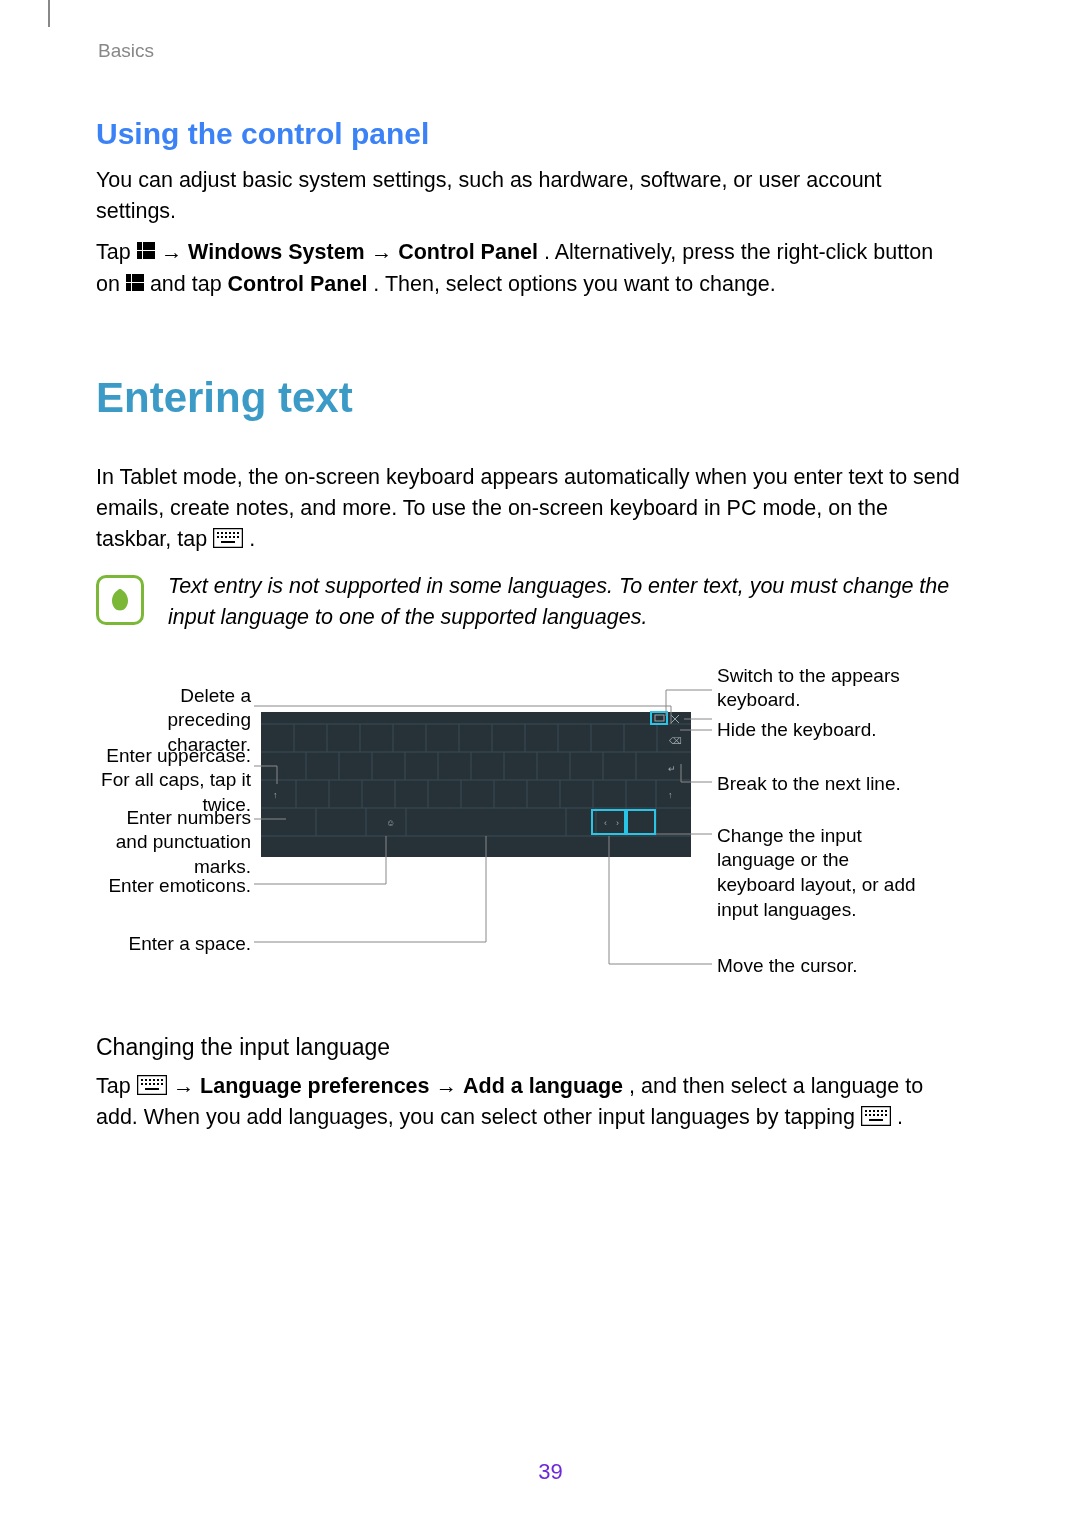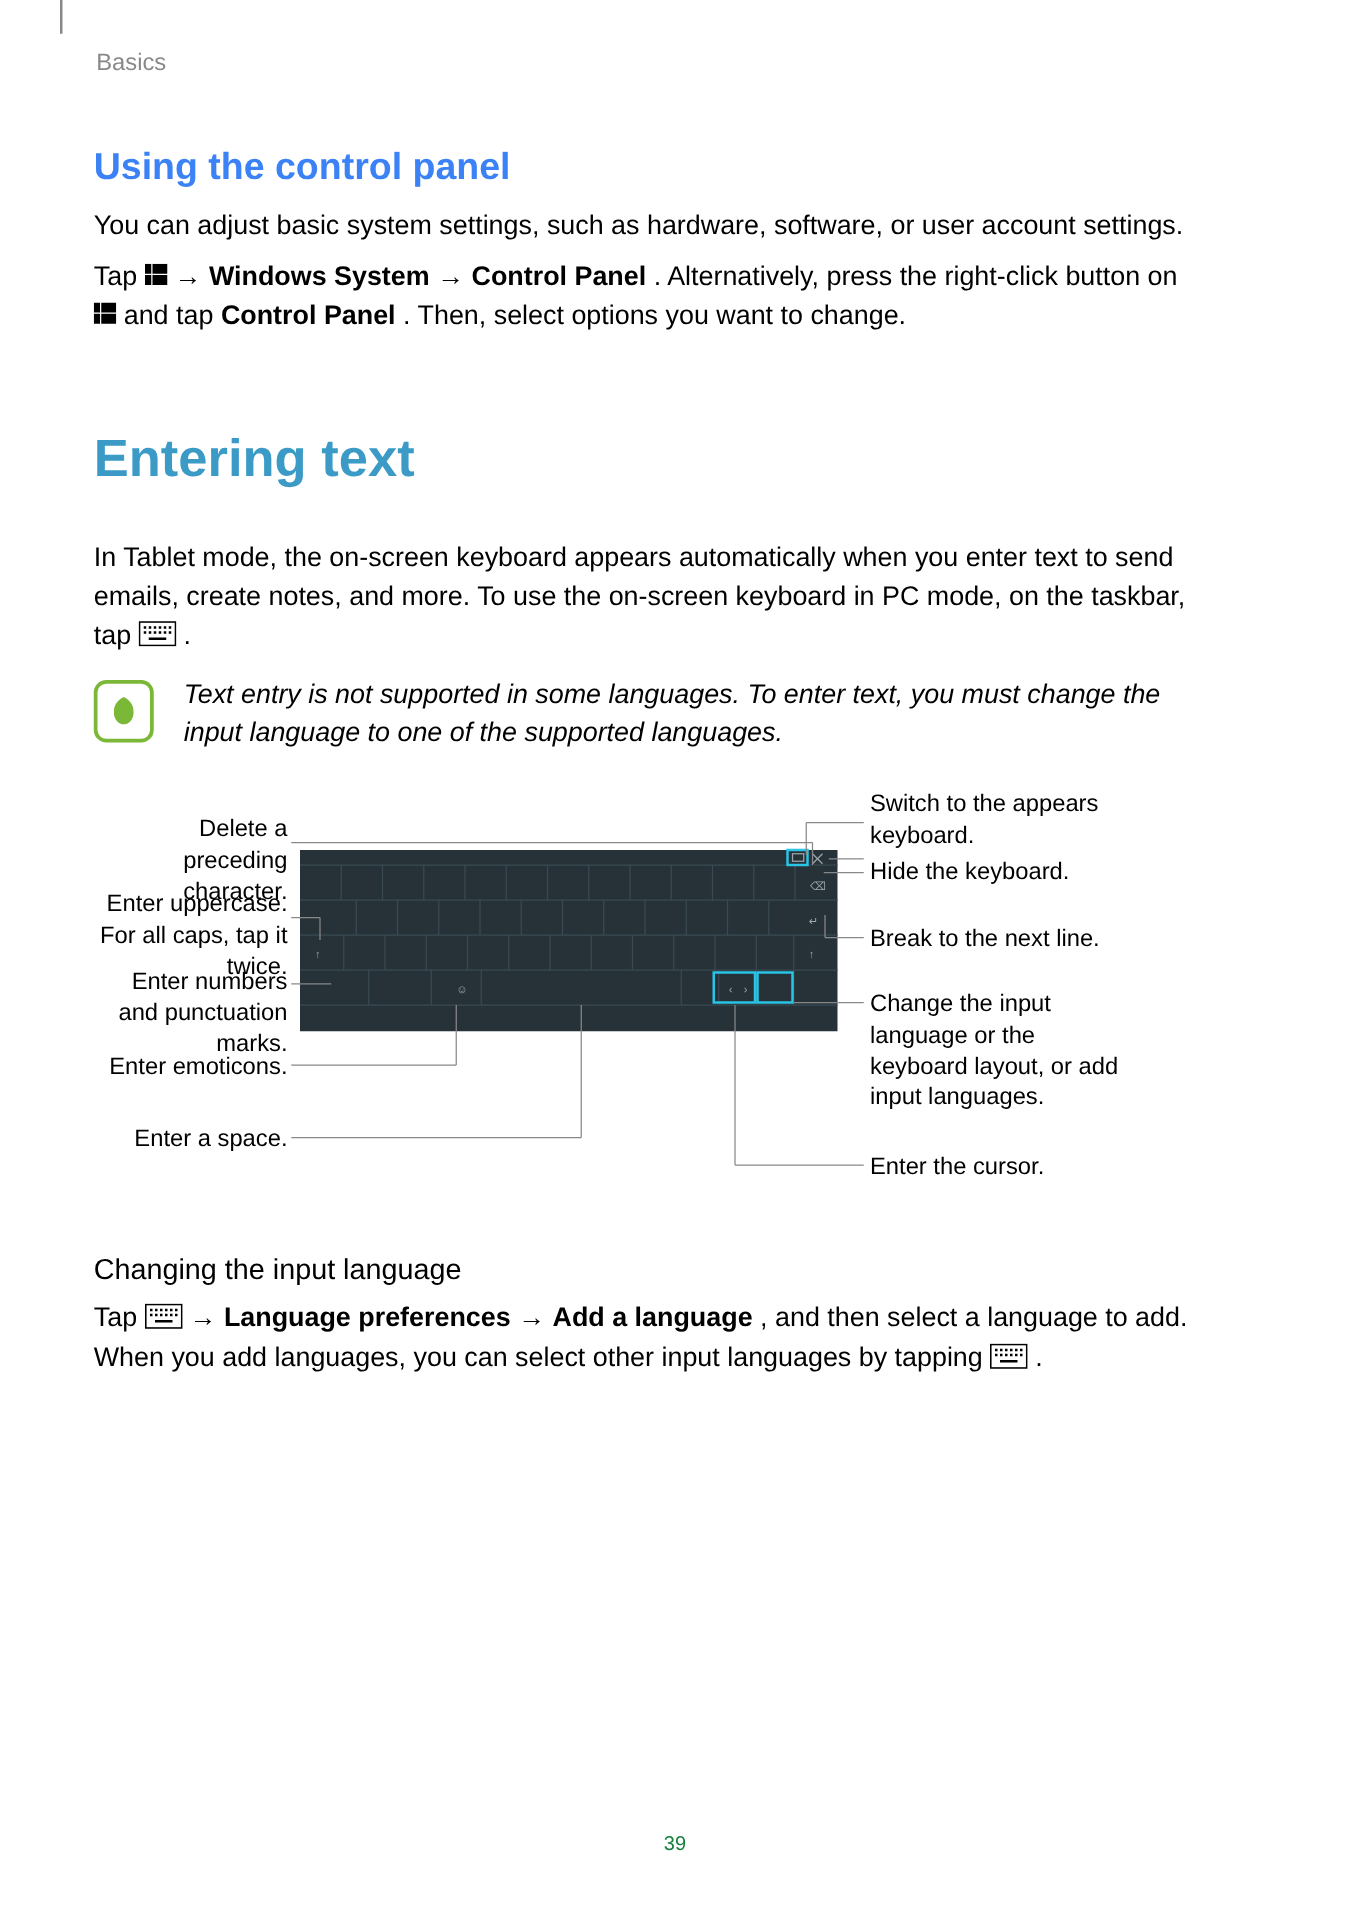--- a/index.html
+++ b/index.html
@@ -11,20 +11,21 @@
     width: 1080px;
     height: 1527px;
     position: relative;
     box-sizing: border-box;
   }
   .page {
     padding: 40px 120px 0 75px;
     position: relative;
     height: 100%;
     box-sizing: border-box;
+    margin-left: 21px;
   }
   .header {
     color: #888;
     font-size: 19px;
     margin-bottom: 55px;
     margin-left: 2px;
   }
   .header-line {
     position: absolute;
     left: 48px;
@@ -102,22 +103,22 @@
     line-height: 1.3;
     color: #000;
   }
   .label.right { text-align: left; }
   .label.left  { text-align: right; }
   .pagenum {
     position: absolute;
     left: 0; right: 0;
     bottom: 42px;
     text-align: center;
-    color: #15803d;
-    font-size: 16px;
+    color: #6d28d9;
+    font-size: 22px;
   }
   b { font-weight: 700; }
 </style>
 </head>
 <body>
 
 <div class="header-line"></div>
 <div class="page">
 
   <div class="header">Basics</div>
@@ -189,21 +190,21 @@
     <div class="label left" style="left:0; top:20px; width:155px;">Delete a preceding character.</div>
     <div class="label left" style="left:0; top:80px; width:155px;">Enter uppercase. For all caps, tap it twice.</div>
     <div class="label left" style="left:0; top:142px; width:155px;">Enter numbers and punctuation marks.</div>
     <div class="label left" style="left:0; top:210px; width:155px;">Enter emoticons.</div>
     <div class="label left" style="left:0; top:268px; width:155px;">Enter a space.</div>
 
     <div class="label right" style="left:621px; top:0px;   width:200px;">Switch to the appears keyboard.</div>
     <div class="label right" style="left:621px; top:54px;  width:200px;">Hide the keyboard.</div>
     <div class="label right" style="left:621px; top:108px; width:200px;">Break to the next line.</div>
     <div class="label right" style="left:621px; top:160px; width:200px;">Change the input language or the keyboard layout, or add input languages.</div>
-    <div class="label right" style="left:621px; top:290px; width:200px;">Enter the cursor.</div>
+    <div class="label right" style="left:621px; top:290px; width:200px;">Move the cursor.</div>
 
     <svg class="keyboard-svg" width="930" height="330">
 
       <rect x="165" y="48" width="430" height="145" fill="#263238"></rect>
 
       <g stroke="#3a4a52" stroke-width="1">
 
         <line x1="165" y1="60" x2="595" y2="60"></line>
         <line x1="165" y1="88" x2="595" y2="88"></line>
         <line x1="165" y1="116" x2="595" y2="116"></line>

